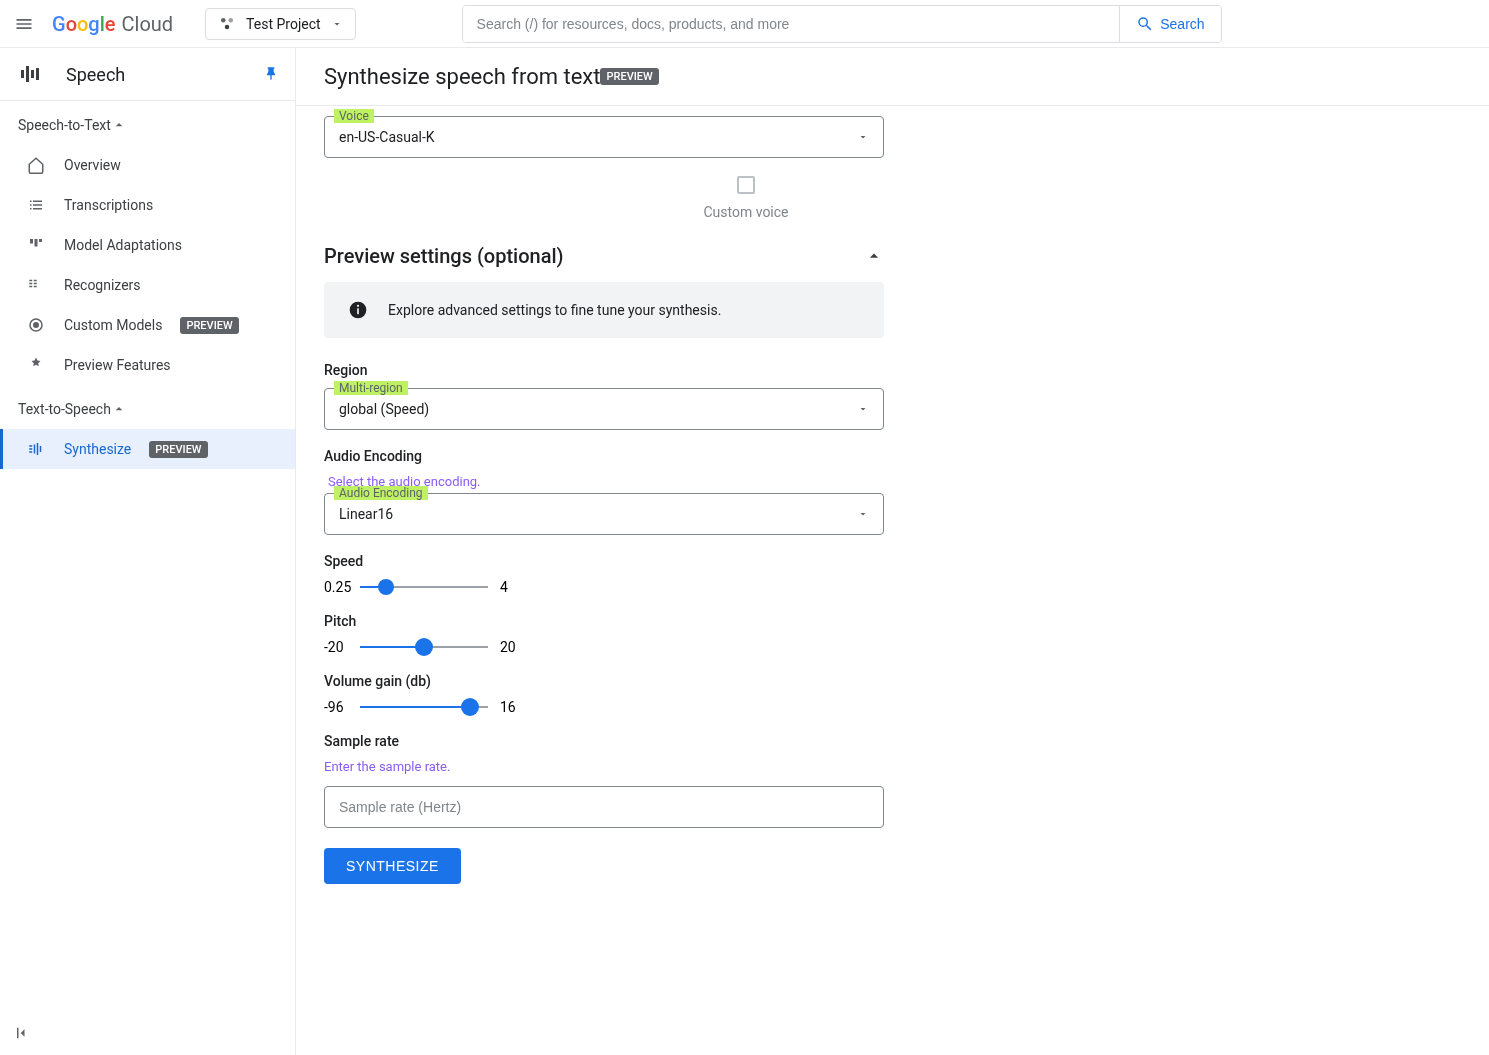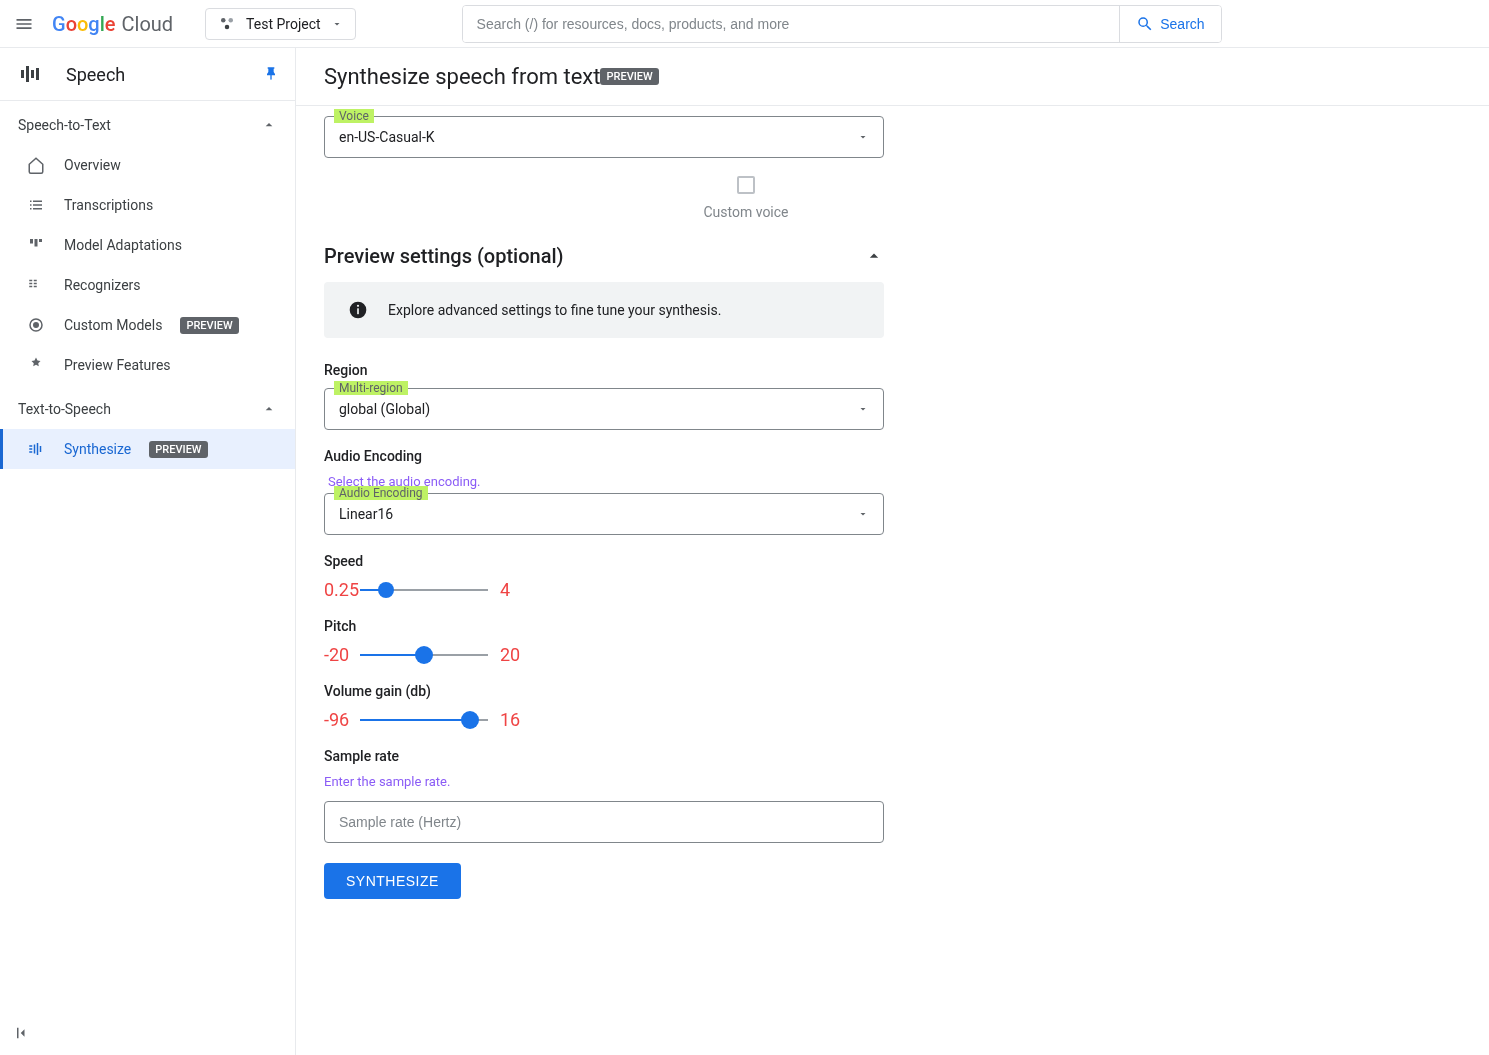--- a/index.html
+++ b/index.html
@@ -22,21 +22,21 @@
 
 .main-layout { display:flex; height: calc(100vh - 48px); }
 
 
 .sidebar { width: 296px; border-right:1px solid #e8eaed; display:flex; flex-direction:column; position:relative; }
 .sidebar-header { display:flex; align-items:center; justify-content:space-between; padding: 14px 16px 14px 18px; border-bottom:1px solid #e8eaed; }
 .sidebar-header-left { display:flex; align-items:center; gap: 24px; }
 .sidebar-title { font-size: 18px; font-weight:400; color:#202124; }
 .pin-icon { color:#1a73e8; cursor:pointer; }
 .nav-group { padding-top: 4px; }
-.nav-group-header { display:flex; align-items:center; justify-content:space-between; padding: 12px 18px; cursor:pointer; font-size:14px; color:#3c4043; }
+.nav-group-header { display:flex; align-items:center; justify-content:flex-start; padding: 12px 18px; cursor:pointer; font-size:14px; color:#3c4043; }
 .nav-item { display:flex; align-items:center; gap: 18px; padding: 10px 18px 10px 26px; cursor:pointer; font-size:14px; color:#3c4043; }
 .nav-item.active { background:#e8f0fe; color:#1967d2; border-left: 3px solid #1967d2; padding-left:23px; }
 .nav-item.active .nav-icon { color:#1967d2; }
 .nav-icon { width:20px; height:20px; color:#5f6368; flex-shrink:0; display:flex; align-items:center; justify-content:center; }
 .preview-badge { background:#5f6368; color:#fff; font-size:11px; padding:2px 6px; border-radius:3px; font-weight:500; }
 .sidebar-footer { position:absolute; bottom:0; left:0; padding:10px 14px; color:#5f6368; cursor:pointer; }
 
 
 .content { flex:1; overflow-y:auto; }
 .content-header { display:flex; align-items:center; padding: 16px 28px; border-bottom:1px solid #e8eaed; }
@@ -55,21 +55,21 @@
 .section-header { display:flex; align-items:center; justify-content:space-between; width:560px; margin: 10px 0 14px 0; }
 .section-title { font-size:20px; font-weight:500; }
 
 .info-banner { width:560px; background:#f1f3f4; border-radius:4px; padding: 18px 24px; display:flex; align-items:center; gap: 20px; margin-bottom: 24px; }
 .info-icon { width:20px; height:20px; }
 
 .field-section-label { font-weight:500; font-size:14px; margin: 12px 0 10px 0; }
 .field-help { font-size:13px; color:#8b5cf6; margin-bottom: 4px; margin-left:4px; }
 
 .slider-row { display:flex; align-items:center; gap:12px; width:200px; margin-bottom: 18px; }
-.slider-min, .slider-max { font-size:18px; color:#ef4444; width:24px; }
+.slider-min, .slider-max { font-size:14px; color:#000000; width:24px; }
 .slider-min { text-align:left; } .slider-max { text-align:left; }
 .slider-track { flex:1; height:2px; background:#9aa0a6; position:relative; cursor:pointer; }
 .slider-fill { position:absolute; height:2px; background:#1a73e8; left:0; top:0; }
 .slider-thumb { position:absolute; width:16px; height:16px; background:#1a73e8; border-radius:50%; top:-7px; transform:translateX(-50%); }
 
 .text-input { width:560px; border:1px solid #80868b; border-radius:4px; padding:12px 14px; font-size:14px; outline:none; }
 .text-input::placeholder { color:#80868b; }
 
 .primary-btn { background:#1a73e8; color:#fff; border:none; border-radius:4px; padding: 10px 22px; font-size:14px; font-weight:500; cursor:pointer; letter-spacing:0.5px; margin-top: 20px; }
 </style>
@@ -254,21 +254,21 @@
             <rect x="11" y="10" width="2" height="7" fill="#f1f3f4"></rect>
             <circle cx="12" cy="7" r="1.3" fill="#f1f3f4"></circle>
           </svg>
         <span>Explore advanced settings to fine tune your synthesis.</span>
       </div>
 
       <div class="field-section-label">Region</div>
       <div class="field-wrap">
         <span class="field-label-float">Multi-region</span>
         <div class="select-box">
-          <span>global (Global)</span>
+          <span>global (Speed)</span>
           <svg class="dropdown-arrow" width="12" height="12" viewBox="0 0 24 24">
               <path d="M7 10l5 5 5-5z" fill="currentColor"></path>
             </svg>
         </div>
       </div>
 
       <div class="field-section-label">Audio Encoding</div>
       <div class="field-help">Select the audio encoding.</div>
       <div class="field-wrap">
         <span class="field-label-float">Audio Encoding</span>

